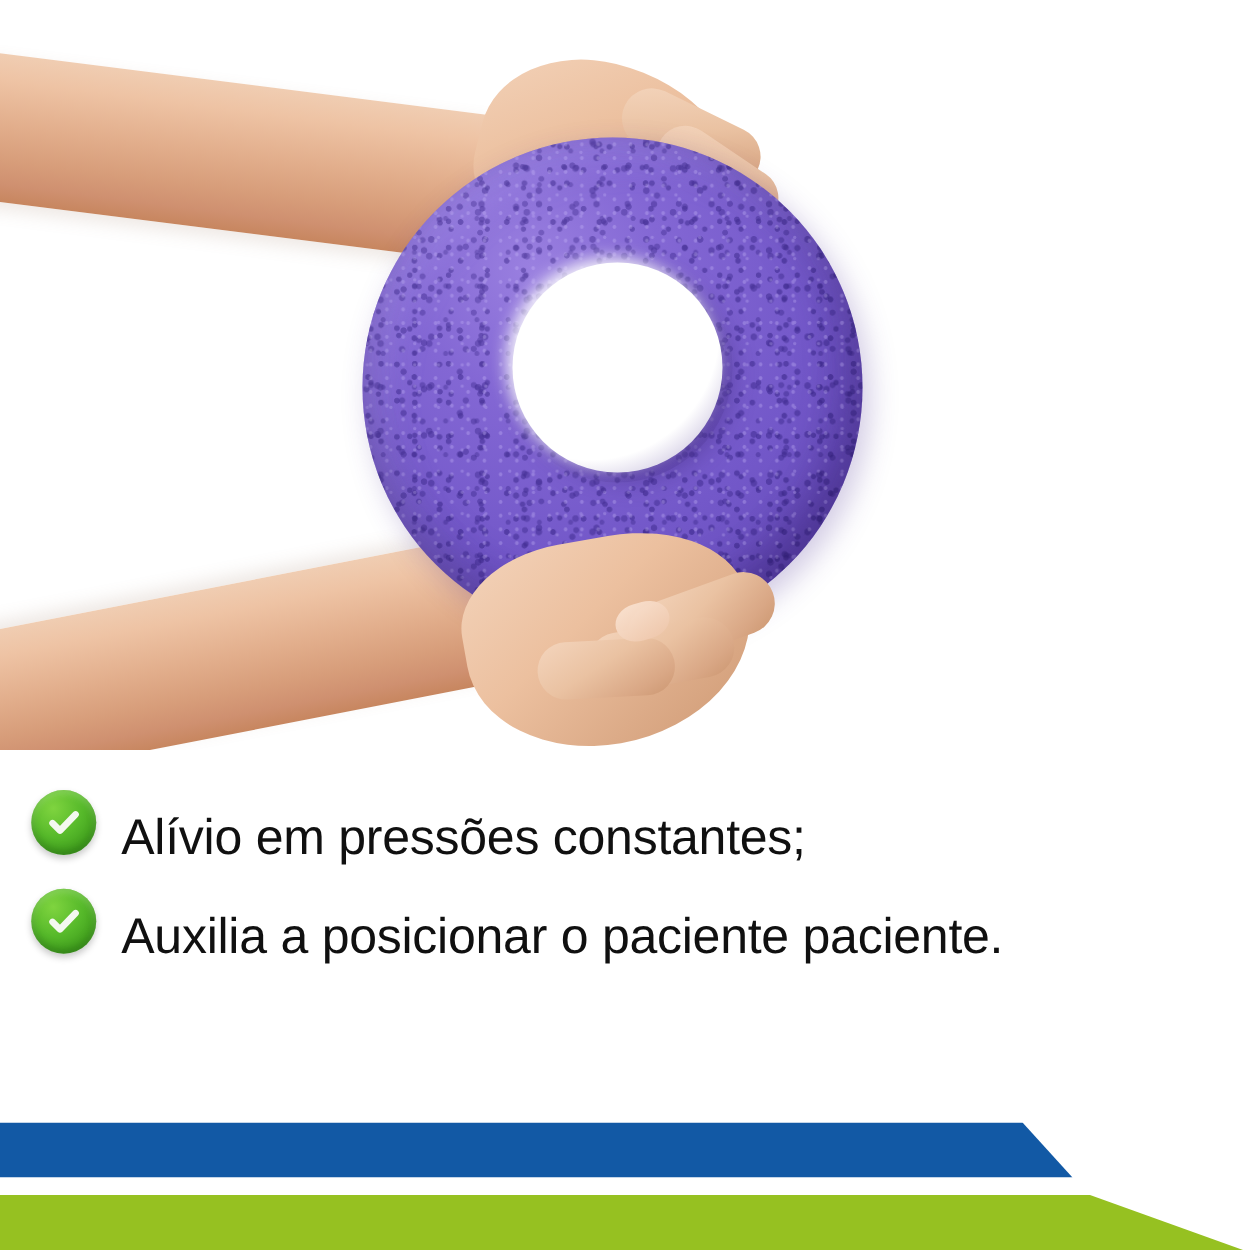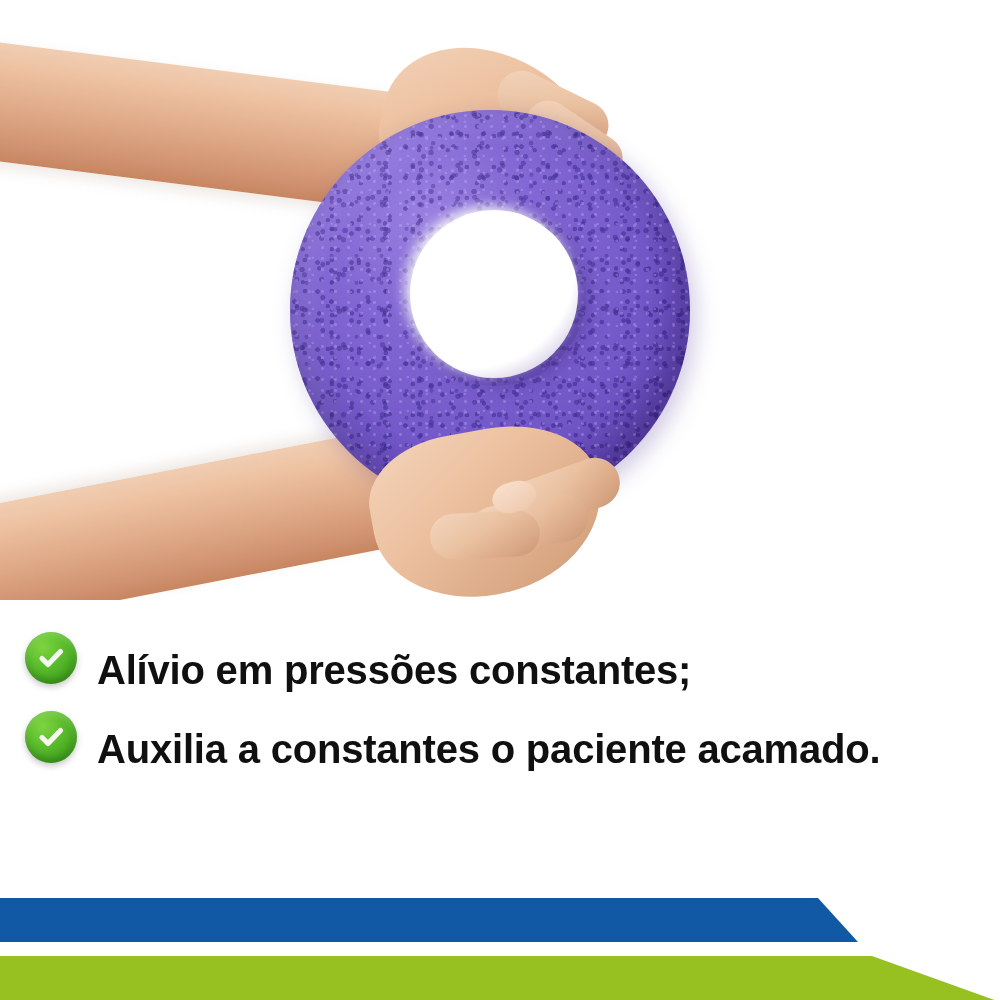--- a/index.html
+++ b/index.html
@@ -124,21 +124,21 @@
   .benefit-row{display:flex;align-items:center;height:79px;padding-left:25px;}
   .check-icon{
     width:52px;height:52px;border-radius:50%;flex:0 0 52px;
     background:radial-gradient(circle at 34% 28%, #7fd43f 0%, #56b92a 46%, #3f9c1c 78%, #35870f 100%);
     box-shadow:0 3px 6px rgba(0,0,0,.22), inset 0 -3px 7px rgba(20,80,10,.4), inset 0 3px 6px rgba(190,245,150,.45);
     display:flex;align-items:center;justify-content:center;
   }
   .check-icon svg{display:block;}
   .benefit-text{
     margin-left:20px;
-    font-size:40px;font-weight:bold;color:#101010;
+    font-size:40px;font-weight:normal;color:#101010;
     font-family:"Liberation Sans", sans-serif;
     letter-spacing:-.2px;white-space:nowrap;line-height:1;margin-top:24px;
   }
 
   
   .bar{position:absolute;left:0;}
   .bar-blue{top:898px;width:1000px;height:44px;}
   .bar-green{top:956px;width:1000px;height:46px;}
   .bar svg{display:block;}
 </style>
@@ -186,21 +186,21 @@
       <span class="benefit-text">Alívio em pressões constantes;</span>
     </div>
 
 
     <div class="benefit-row">
       <span class="check-icon">
         <svg width="32" height="32" viewBox="0 0 32 32" aria-hidden="true">
           <path d="M7 16.5 L13 22.5 L25.5 9.5" fill="none" stroke="#f4f8f0" stroke-width="5.2" stroke-linecap="round" stroke-linejoin="round"></path>
         </svg>
       </span>
-      <span class="benefit-text">Auxilia a constantes o paciente acamado.</span>
+      <span class="benefit-text">Auxilia a posicionar o paciente paciente.</span>
     </div>
   </div>
 
   <div class="bar bar-blue">
     <svg width="1000" height="44" viewBox="0 0 1000 44" preserveAspectRatio="none">
       <polygon id="blue-shape" points="0,0 818,0 858,44 0,44" fill="#1259A5"></polygon>
     </svg>
   </div>
 
   <div class="bar bar-green">

